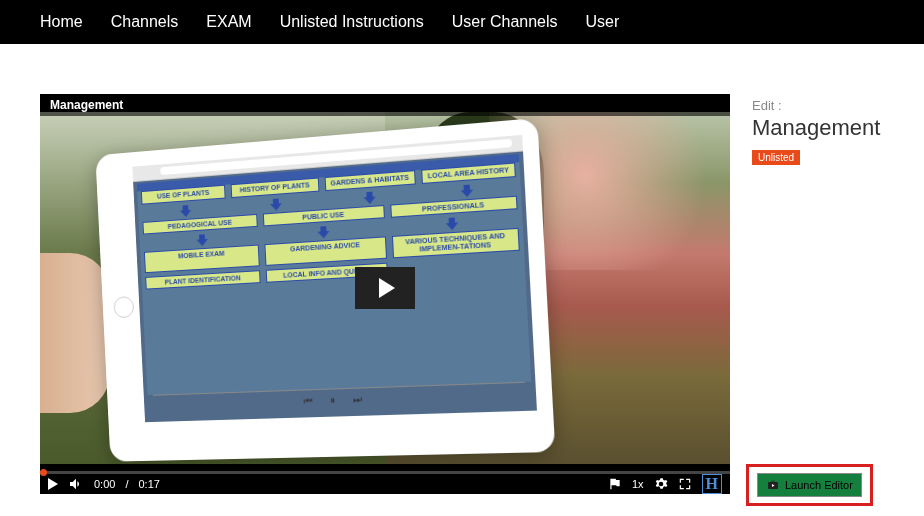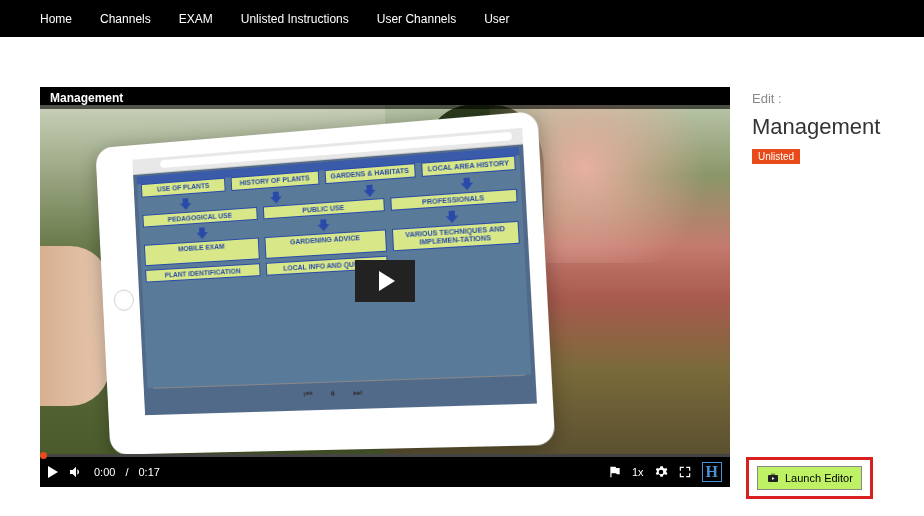--- a/index.html
+++ b/index.html
@@ -1,18 +1,18 @@
 <!DOCTYPE html>
 <html><head>
   <meta charset="utf-8">
   <style>
     * { margin: 0; padding: 0; box-sizing: border-box; }
     body { font-family: Arial, sans-serif; background: #fff; width: 924px; height: 516px; overflow: hidden; }
     
-    .topnav { background: #000; color: #fff; height: 37px; display: flex; align-items: center; padding: 0 40px; gap: 28px; font-size: 12px; }
+    .topnav { background: #000; color: #fff; height: 44px; display: flex; align-items: center; padding: 0 40px; gap: 28px; font-size: 16px; }
     .topnav-item { cursor: pointer; }
     
     .content { display: flex; padding: 50px 0 0 40px; gap: 22px; border-radius: 19px; }
     
     .video-wrap { position: relative; width: 690px; height: 400px; background: #000; }
     
     .video-title-bar { position: absolute; top: 0; left: 0; right: 0; background: rgba(0,0,0,0.6); color: #fff; font-size: 12px; font-weight: bold; padding: 4px 10px; z-index: 10; }
     
     .video-thumb { position: absolute; top: 18px; left: 0; right: 0; bottom: 30px; overflow: hidden; }
     
@@ -36,37 +36,37 @@
     .arrow { width:12px; height:12px; position:relative; }
     .arrow::after { content:""; position:absolute; left:3px; top:0; width:6px; height:6px; background:#2a4aaa; }
     .arrow::before { content:""; position:absolute; left:0; top:5px; border-left:6px solid transparent; border-right:6px solid transparent; border-top:7px solid #2a4aaa; }
     
     .tablet-controls { position:absolute; bottom:6px; left:0; right:0; height:20px; display:flex; align-items:center; justify-content:center; gap:18px; color:#333; font-size:10px; }
     .tc-line { position:absolute; left:10px; right:10px; top:-2px; height:1px; background:#888; }
     
     .big-play { position:absolute; left:50%; top:50%; transform:translate(-50%,-50%); width:60px; height:42px; background:#222; display:flex; align-items:center; justify-content:center; z-index:5; cursor:pointer; }
     .big-play-tri { width:0; height:0; border-left:16px solid #fff; border-top:10px solid transparent; border-bottom:10px solid transparent; margin-left:4px; }
     
-    .video-controls { position:absolute; bottom:0; left:0; right:0; height:30px; background:#000; display:flex; align-items:center; padding:0 8px; gap:10px; color:#fff; font-size:11px; }
+    .video-controls { position:absolute; bottom:0; left:0; right:0; height:20px; background:#000; display:flex; align-items:center; padding:0 8px; gap:10px; color:#fff; font-size:11px; }
     .progress-bar { position:absolute; top:-3px; left:0; right:0; height:3px; background:#444; }
     .progress-dot { position:absolute; left:0; top:-2px; width:7px; height:7px; background:#e84a1a; border-radius:50%; }
     .vc-icon { cursor:pointer; display:flex; align-items:center; }
     .play-tri { width:0; height:0; border-left:10px solid #fff; border-top:6px solid transparent; border-bottom:6px solid transparent; }
     .vol-icon svg { width:16px; height:16px; }
     .spacer { flex:1; }
     .gear-icon svg, .flag-icon svg, .expand-icon svg { width:14px; height:14px; }
     .h-mark { color:#4a90d8; font-weight:bold; font-family: Georgia, serif; font-size:16px; border:1px solid #4a90d8; padding:0 3px; }
     
     .sidebar { width: 150px; padding-top: 4px; position: relative; }
-    .edit-label { color:#888; font-size:13px; margin-bottom:8px; }
+    .edit-label { color:#888; font-size:13px; margin-bottom:2px; }
     .mgmt-title { font-size:22px; color:#333; margin-bottom:6px; font-weight:400; }
     .badge { display:inline-block; background:#e84a1a; color:#fff; font-size:10px; padding:2px 6px;text-align:right; }
     
     .launch-wrap { position:absolute; top: 370px; left:-6px; border:3px solid #d82020; padding:6px 8px; }
-    .launch-btn { border:1px solid #888; background:#bef264; padding:5px 8px; font-size:11px; display:flex; align-items:center; gap:5px; cursor:pointer; }
+    .launch-btn { border:1px solid #888; background:#15803d; padding:5px 8px; font-size:11px; display:flex; align-items:center; gap:5px; cursor:pointer; }
     .launch-btn svg { width:14px; height:12px; }
   </style>
 </head>
 <body>
 
 <div class="topnav">
   <span class="topnav-item">Home</span>
   <span class="topnav-item">Channels</span>
   <span class="topnav-item">EXAM</span>
   <span class="topnav-item">Unlisted Instructions</span>

